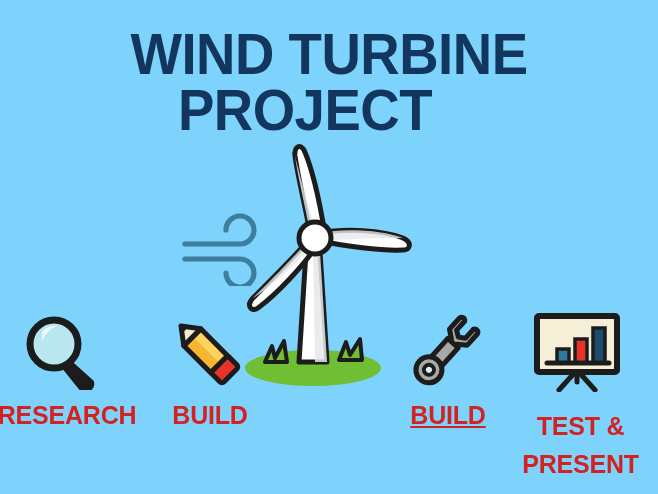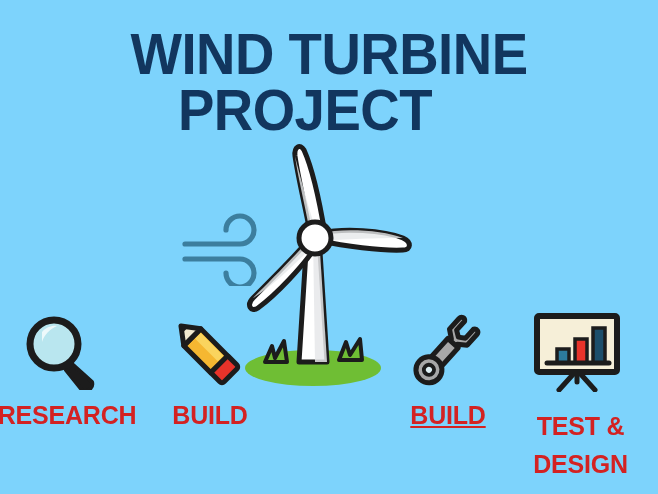--- a/index.html
+++ b/index.html
@@ -194,16 +194,16 @@
   </div>
 
   <div class="step-label" id="label-research">RESEARCH</div>
 
   <div class="step-label" id="label-design">BUILD</div>
 
   <div class="step-label" id="label-build">BUILD</div>
 
   <div class="step-label" id="label-present">
     <span class="lbl-line">TEST &amp;</span>
-    <span class="lbl-line">DESIGN</span>
+    <span class="lbl-line">PRESENT</span>
   </div>
 
 </div>
 
 </body></html>

